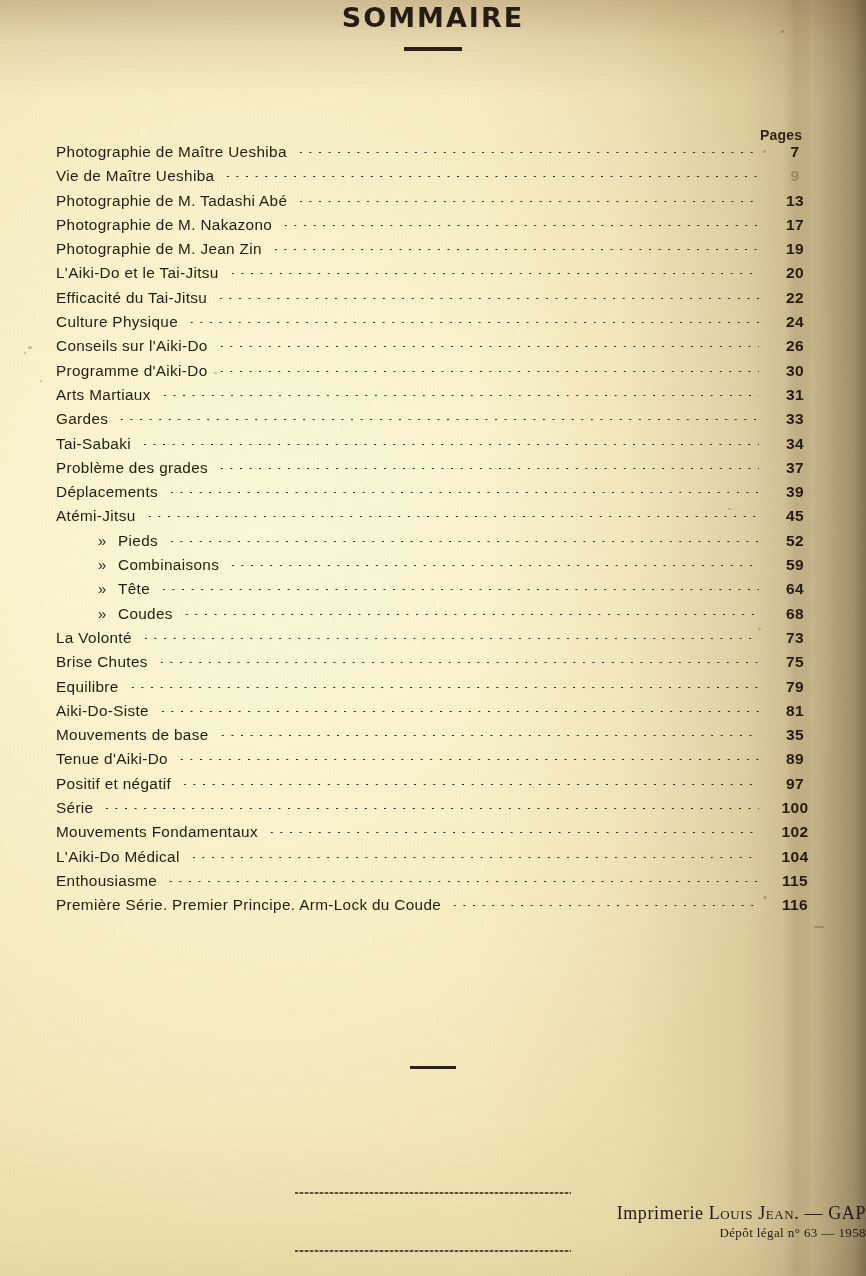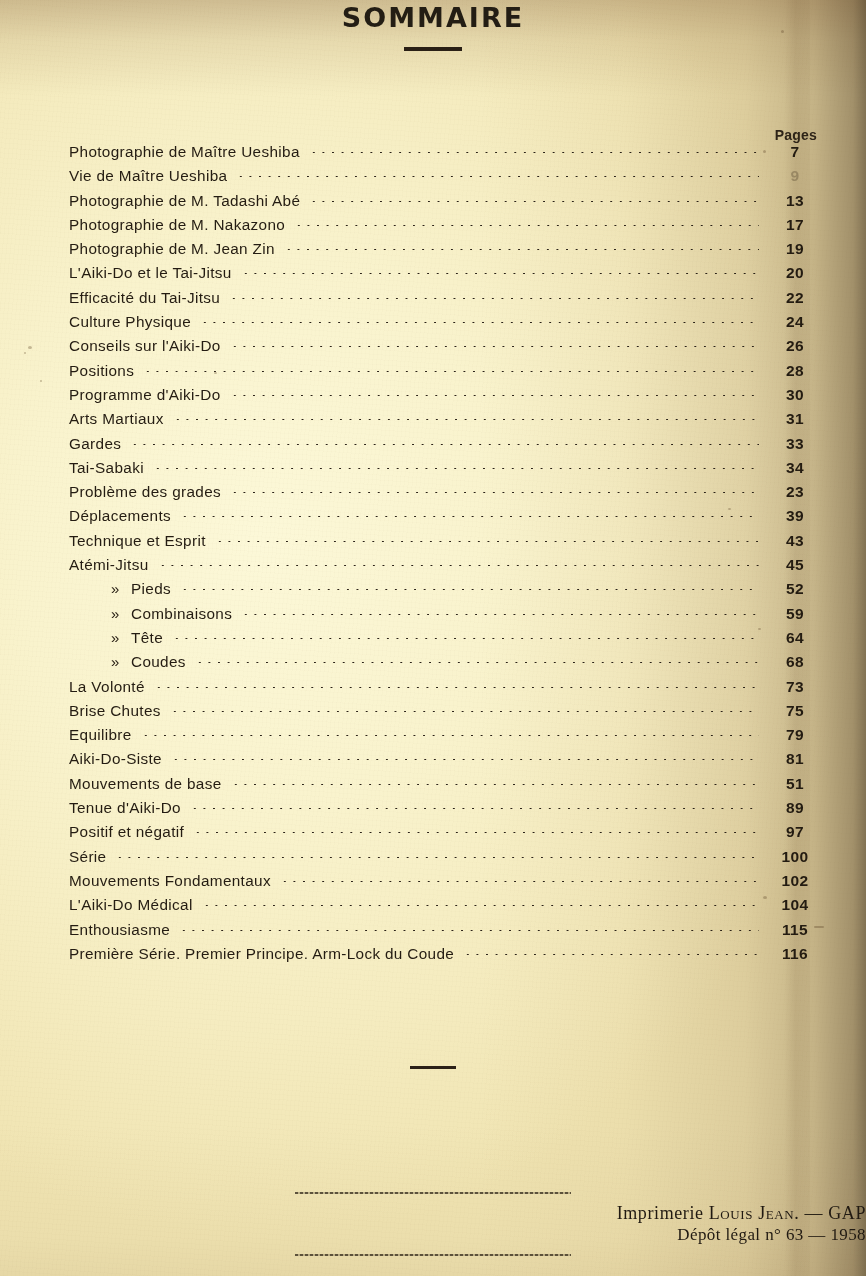--- a/index.html
+++ b/index.html
@@ -100,32 +100,32 @@
     background: #2a2016;
     margin: 15px auto 0 auto;
   }
 
   
   .pages-header {
     position: absolute;
     top: 127px;
     right: 49px;
     width: 72px;
-    text-align: right;
+    text-align: center;
     font-size: 14px;
     font-weight: bold;
     color: #2e2418;
     letter-spacing: 0.2px;
   }
 
   
   .toc {
     position: absolute;
     top: 143px;
-    left: 69px;
+    left: 56px;
     right: 42px;
   }
 
   .toc-row {
     display: flex;
     align-items: baseline;
     height: 24.3px;
     color: #241c12;
     font-size: 15.3px;
     letter-spacing: 0.35px;
@@ -217,21 +217,21 @@
     letter-spacing: 0.6px;
     margin-top: 9px;
     white-space: nowrap;
   }
 
   .colophon .line1 .smallcaps {
     font-variant: small-caps;
   }
 
   .colophon .line2 {
-    font-size: 17px;
+    font-size: 13px;
     letter-spacing: 0.4px;
     margin-top: 1px;
     margin-bottom: 9px;
     white-space: nowrap;
   }
 
   
   .speck {
     position: absolute;
     background: rgba(95,70,40,0.34);
@@ -307,25 +307,20 @@
           <span class="label">Culture Physique</span>
           <span class="leader"></span>
           <span class="page-num">24</span>
         </div>
         <div class="toc-row">
           <span class="label">Conseils sur l'Aiki-Do</span>
           <span class="leader"></span>
           <span class="page-num">26</span>
         </div>
         <div class="toc-row">
-          <span class="label">Positions</span>
-          <span class="leader"></span>
-          <span class="page-num">28</span>
-        </div>
-        <div class="toc-row">
           <span class="label">Programme d'Aiki-Do</span>
           <span class="leader"></span>
           <span class="page-num">30</span>
         </div>
         <div class="toc-row">
           <span class="label">Arts Martiaux</span>
           <span class="leader"></span>
           <span class="page-num">31</span>
         </div>
         <div class="toc-row">
@@ -334,31 +329,26 @@
           <span class="page-num">33</span>
         </div>
         <div class="toc-row">
           <span class="label">Tai-Sabaki</span>
           <span class="leader"></span>
           <span class="page-num">34</span>
         </div>
         <div class="toc-row">
           <span class="label">Problème des grades</span>
           <span class="leader"></span>
-          <span class="page-num">23</span>
+          <span class="page-num">37</span>
         </div>
         <div class="toc-row">
           <span class="label">Déplacements</span>
           <span class="leader"></span>
           <span class="page-num">39</span>
-        </div>
-        <div class="toc-row">
-          <span class="label">Technique et Esprit</span>
-          <span class="leader"></span>
-          <span class="page-num">43</span>
         </div>
         <div class="toc-row">
           <span class="label">Atémi-Jitsu</span>
           <span class="leader"></span>
           <span class="page-num">45</span>
         </div>
         <div class="toc-row sub">
           <span class="marker">»</span>
           <span class="label">Pieds</span>
           <span class="leader"></span>
@@ -398,21 +388,21 @@
           <span class="page-num">79</span>
         </div>
         <div class="toc-row">
           <span class="label">Aiki-Do-Siste</span>
           <span class="leader"></span>
           <span class="page-num">81</span>
         </div>
         <div class="toc-row">
           <span class="label">Mouvements de base</span>
           <span class="leader"></span>
-          <span class="page-num">51</span>
+          <span class="page-num">35</span>
         </div>
         <div class="toc-row">
           <span class="label">Tenue d'Aiki-Do</span>
           <span class="leader"></span>
           <span class="page-num">89</span>
         </div>
         <div class="toc-row">
           <span class="label">Positif et négatif</span>
           <span class="leader"></span>
           <span class="page-num">97</span>

